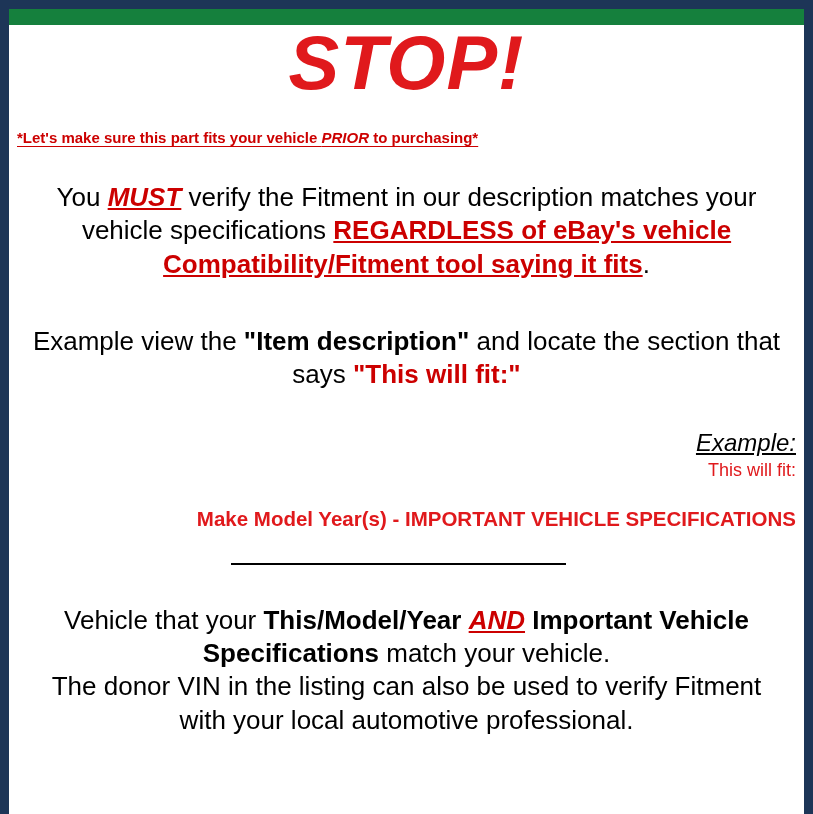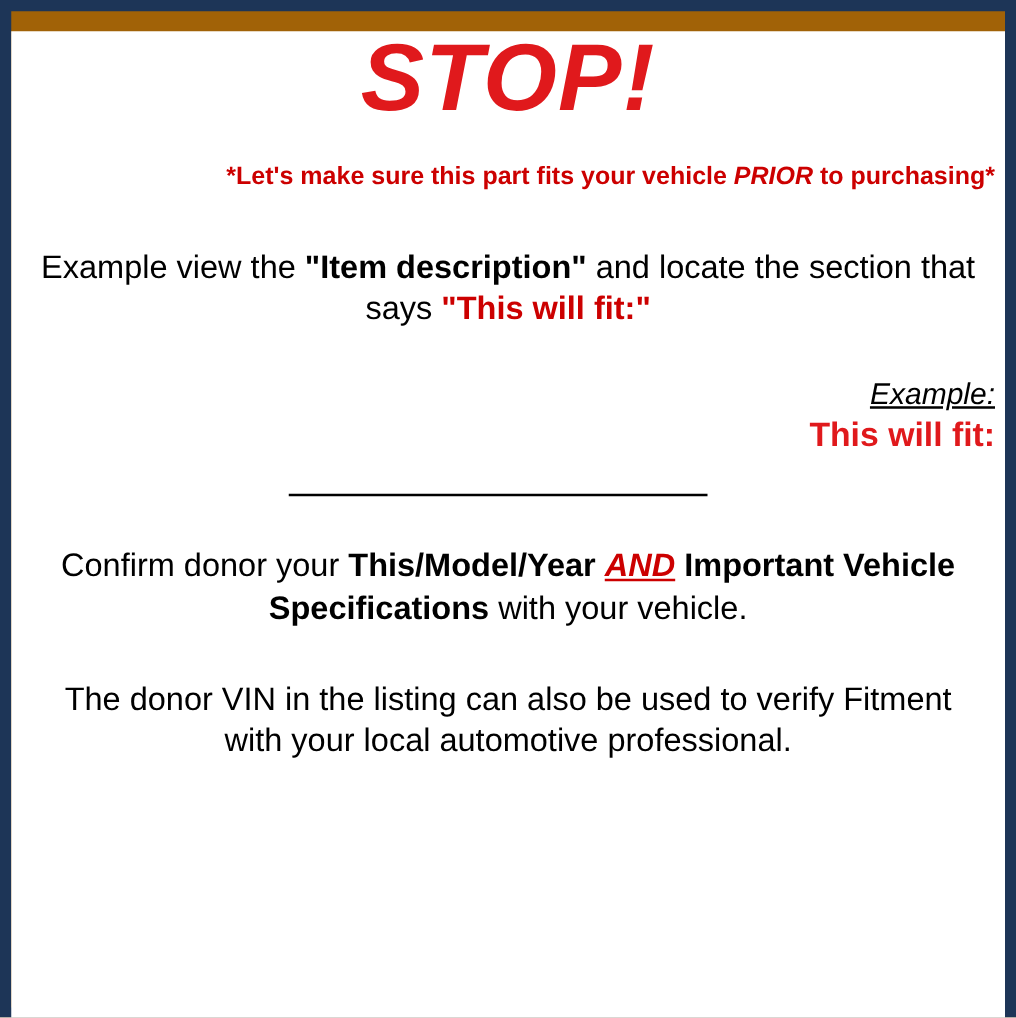--- a/index.html
+++ b/index.html
@@ -11,21 +11,21 @@
     width: 813px;
     height: 814px;
     overflow: hidden;
     font-family: "Liberation Sans", sans-serif;
   }
 
   .notice-frame {
     box-sizing: border-box;
     width: 813px;
     height: 814px;
-    background: #a16207;
+    background: #15803d;
     border-top: 9px solid #1d3557;
     border-left: 9px solid #1d3557;
     border-right: 9px solid #1d3557;
     border-bottom: 8px solid #1d3557;
     padding: 0;
     position: relative;
   }
 
   .notice-inner {
     box-sizing: border-box;
@@ -44,26 +44,27 @@
     font-style: italic;
     font-size: 76px;
     line-height: 1;
     letter-spacing: 1px;
     margin: 16px 0 0 0;
     padding: 0;
   }
 
   
   .subtitle-line {
-    text-align: right;
+    text-align: left;
     color: #cc0000;
     font-weight: bold;
-    font-size: 20px;
+    font-size: 15px;
     line-height: 1.2;
     margin: 28px 0 0 0;
+    text-decoration: underline;
     text-underline-offset: 3px;
     white-space: nowrap;
   }
   .subtitle-line .ital {
     font-style: italic;
   }
 
   
   .para {
     text-align: center;
@@ -77,21 +78,20 @@
   .para-must {
     margin-top: 34px;
   }
   .para-view {
     margin-top: 44px;
   }
   .para-confirm {
     margin-top: 32px;
   }
   .para-vin {
-    margin-top: 40px;
   }
   .red-b {
     color: #cc0000;
     font-weight: bold;
   }
   .red-bu {
     color: #cc0000;
     font-weight: bold;
     text-decoration: underline;
     text-underline-offset: 2px;
@@ -118,22 +118,22 @@
     color: #000000;
     font-style: italic;
     font-size: 24px;
     line-height: 1.18;
     text-decoration: underline;
     text-underline-offset: 2px;
     display: inline-block;
   }
   .example-fit {
     color: #e0191c;
-    font-weight: bold;
-    font-size: 27px;
+    font-weight: normal;
+    font-size: 18px;
     line-height: 1.2;
     margin-top: 2px;
   }
   .example-spec {
     color: #e0191c;
     font-weight: bold;
     font-size: 20.5px;
     line-height: 1.2;
     margin-top: 26px;
     padding-left: 0px;
@@ -160,36 +160,40 @@
 
 <div class="notice-frame">
   <div class="notice-inner">
 
     <div class="stop-title">STOP!</div>
 
     <div class="subtitle-line">
       <span>*Let's make sure this part fits your vehicle </span><span class="ital">PRIOR</span><span> to purchasing*</span>
     </div>
 
+    <p class="para para-must">
+      <span>You </span><span class="red-biu">MUST</span><span> verify the Fitment in our description matches your vehicle specifications </span><span class="red-bu">REGARDLESS of eBay's vehicle Compatibility/Fitment tool saying it fits</span><span>.</span>
+    </p>
 
     <p class="para para-view">
       <span>Example view the </span><span class="blk-b">"Item description"</span><span> and locate the section that says </span><span class="red-b">"This will fit:"</span>
     </p>
 
     <div class="example-block">
       <div>
         <span class="example-label">Example:</span>
       </div>
       <div class="example-fit">This will fit:</div>
+      <div class="example-spec">Make Model Year(s) - IMPORTANT VEHICLE SPECIFICATIONS</div>
     </div>
 
     <div class="divider-wrap">
       <div class="divider"></div>
     </div>
 
     <p class="para para-confirm">
-      <span>Confirm donor your </span><span class="blk-b">This/Model/Year</span><span> </span><span class="red-biu">AND</span><span> </span><span class="blk-b">Important Vehicle Specifications</span><span> with your vehicle.</span>
+      <span>Vehicle that your </span><span class="blk-b">This/Model/Year</span><span> </span><span class="red-biu">AND</span><span> </span><span class="blk-b">Important Vehicle Specifications</span><span> match your vehicle.</span>
     </p>
 
     <p class="para para-vin">The donor VIN in the listing can also be used to verify Fitment with your local automotive professional.</p>
 
   </div>
 </div>
 
 </body></html>

